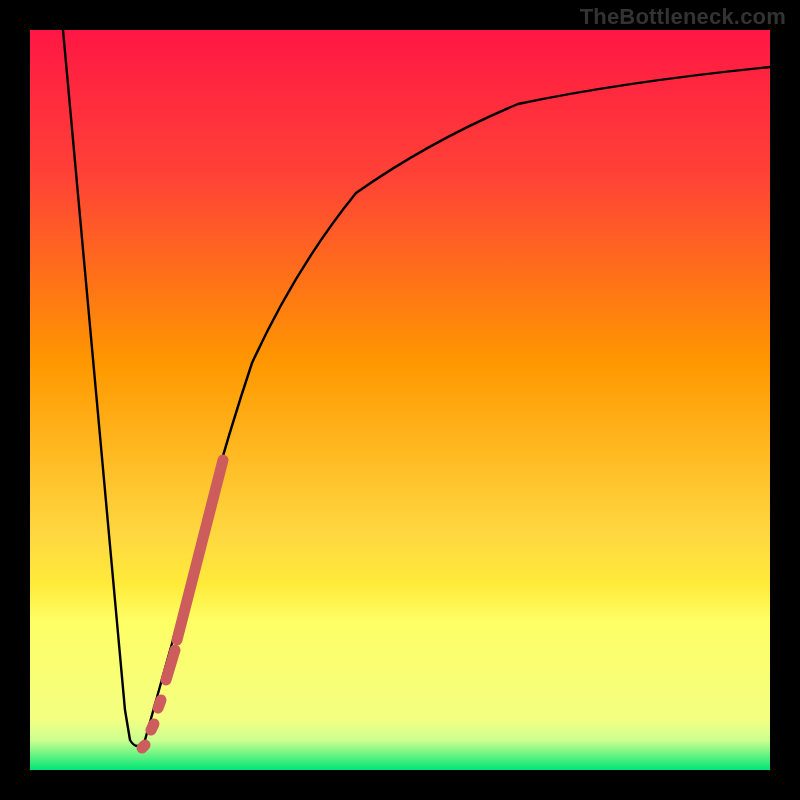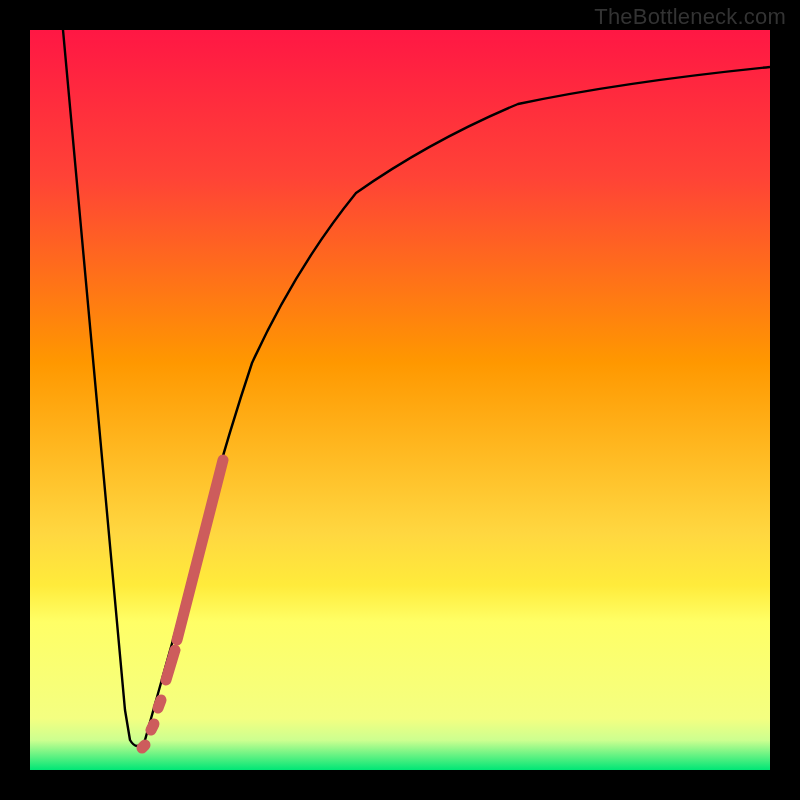--- a/index.html
+++ b/index.html
@@ -9,21 +9,21 @@
     background: #000;
     font-family: Arial, sans-serif;
     position: relative;
   }
   .watermark {
     position: absolute;
     top: 4px;
     right: 14px;
     color: #333333;
     font-size: 22px;
-    font-weight: normal;
+    font-weight: bold;
     z-index: 10;
     letter-spacing: 0.2px;
   }
   .plot-area {
     position: absolute;
     top: 30px;
     left: 30px;
     width: 740px;
     height: 740px;
   }

